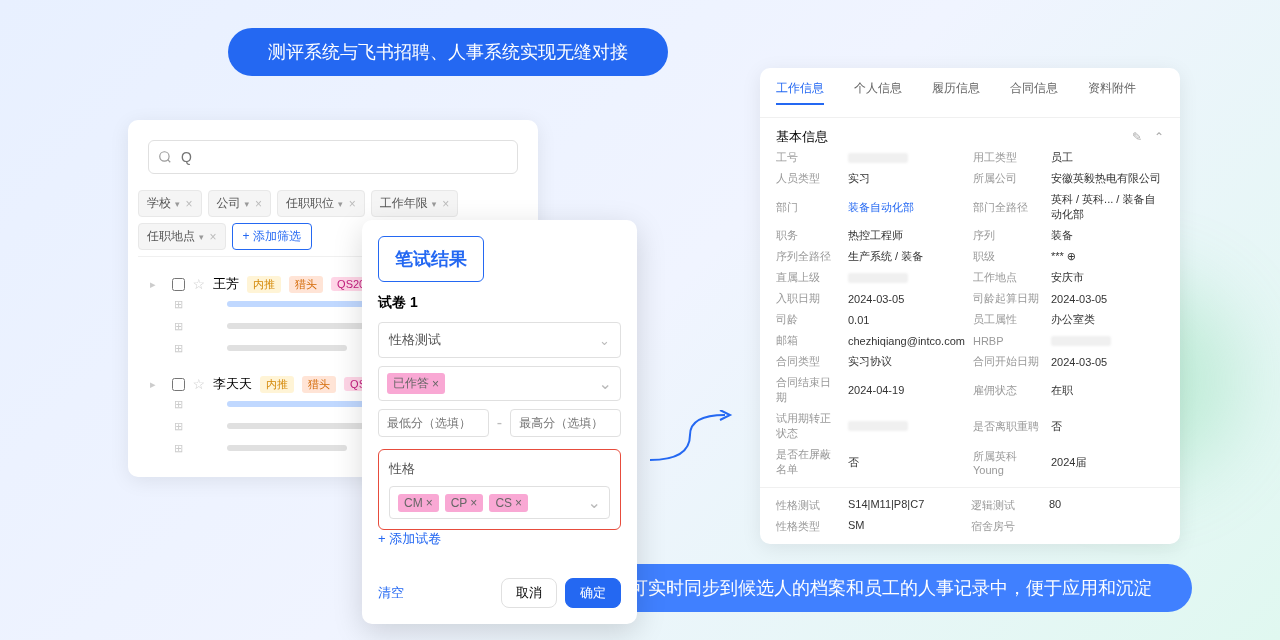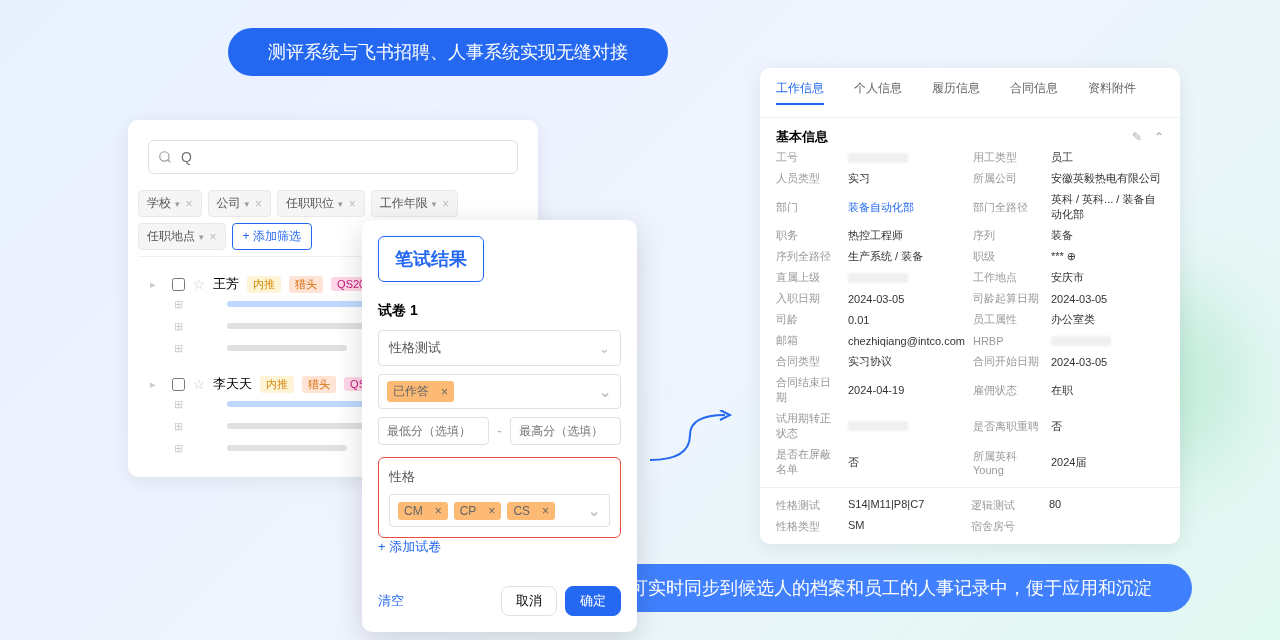--- a/index.html
+++ b/index.html
@@ -25,43 +25,43 @@
 .tag-yellow{background:#fff4d6;color:#d48806}
 .tag-orange{background:#ffe4d6;color:#d46b08}
 .tag-pink{background:#ffd6e7;color:#c41d7f}
 .tag-cyan{background:#d6f4ff;color:#0086c4}
 .skel-line{height:6px;background:#e0e0e0;border-radius:3px;margin:8px 0 8px 36px}
 .skel-w1{width:140px;background:#c0d8ff}
 .skel-w2{width:180px}
 .skel-w3{width:120px}
 .tree-icon{color:#ccc;margin-right:8px;font-size:11px}
 .exam-panel{position:absolute;left:362px;top:220px;width:275px;background:#fff;border-radius:10px;box-shadow:0 8px 30px rgba(0,0,0,0.15);padding:16px}
-.exam-title-box{border:1px solid #2468f2;border-radius:6px;padding:10px 16px;font-size:18px;font-weight:600;color:#2468f2;margin-bottom:20px;display:inline-block}
+.exam-title-box{border:1px solid #2468f2;border-radius:6px;padding:10px 16px;font-size:18px;font-weight:600;color:#2468f2;margin-bottom:12px;display:inline-block}
 .exam-section-label{font-size:14px;font-weight:600;margin-bottom:10px}
 .exam-select{width:100%;padding:8px 10px;border:1px solid #e0e0e0;border-radius:4px;font-size:13px;color:#555;background:#fff;display:flex;justify-content:space-between;align-items:center;margin-bottom:8px}
 .exam-tag-input{display:flex;align-items:center;gap:6px;padding:6px 8px;border:1px solid #e0e0e0;border-radius:4px}
-.exam-tag{background:#fdba74;padding:2px 6px;border-radius:3px;font-size:12px;color:#666;display:inline-flex;align-items:center;gap:12px}
+.exam-tag{background:#f9a8d4;padding:2px 6px;border-radius:3px;font-size:12px;color:#666;display:inline-flex;align-items:center;gap:3px}
 .exam-score-row{display:flex;gap:8px;align-items:center;margin-bottom:12px}
 .exam-score-row input{flex:1;padding:6px 8px;border:1px solid #e0e0e0;border-radius:4px;font-size:12px;width:0}
 .red-box{border:1.5px solid #e74c3c;border-radius:6px;padding:10px;}
 .red-box .label{font-size:13px;color:#555;margin-bottom:8px}
 .add-link{color:#2468f2;font-size:13px;cursor:pointer}
 .exam-footer{display:flex;justify-content:space-between;align-items:center;margin-top:30px}
 .btn-text{color:#2468f2;font-size:13px;cursor:pointer}
 .btn-group{display:flex;gap:8px}
 .btn{padding:5px 14px;border-radius:8px;font-size:13px;cursor:pointer;border:1px solid #e0e0e0;background:#fff}
 .btn-primary{background:#2468f2;color:#fff;border-color:#2468f2}
 .arrow-connector{position:absolute;left:645px;top:410px;width:90px;height:60px}
 .hr-panel{position:absolute;right:100px;top:68px;width:420px;background:#fff;border-radius:10px;box-shadow:0 4px 20px rgba(0,0,0,0.08);font-size:12px}
 .hr-tabs{display:flex;gap:30px;padding:12px 16px;border-bottom:1px solid #f0f0f0}
 .hr-tab{color:#666;cursor:pointer;padding-bottom:6px}
 .hr-tab.active{color:#2468f2;border-bottom:2px solid #2468f2;font-weight:500}
 .hr-section{padding:10px 16px}
 .hr-section-header{display:flex;justify-content:space-between;align-items:center;margin-bottom:4px}
-.hr-section-title{font-weight:700;font-size:13px}
+.hr-section-title{font-weight:400;font-size:13px}
 .hr-icons{display:flex;gap:12px;color:#aaa;font-size:12px}
 .hr-grid{display:grid;grid-template-columns:64px 1fr 70px 1fr;gap:6px 8px;align-items:center}
 .hr-label{color:#999;font-size:11px}
 .hr-val{color:#333;font-size:11px}
 .hr-val.link{color:#2468f2}
 .blur-box{background:#f0f0f0;height:10px;width:60px;border-radius:2px;filter:blur(1px)}
 .hr-bottom{display:grid;grid-template-columns:64px 1fr 70px 1fr;gap:6px 8px;padding:10px 16px;border-top:1px solid #f0f0f0}
 </style>
 </head>
 <body>

